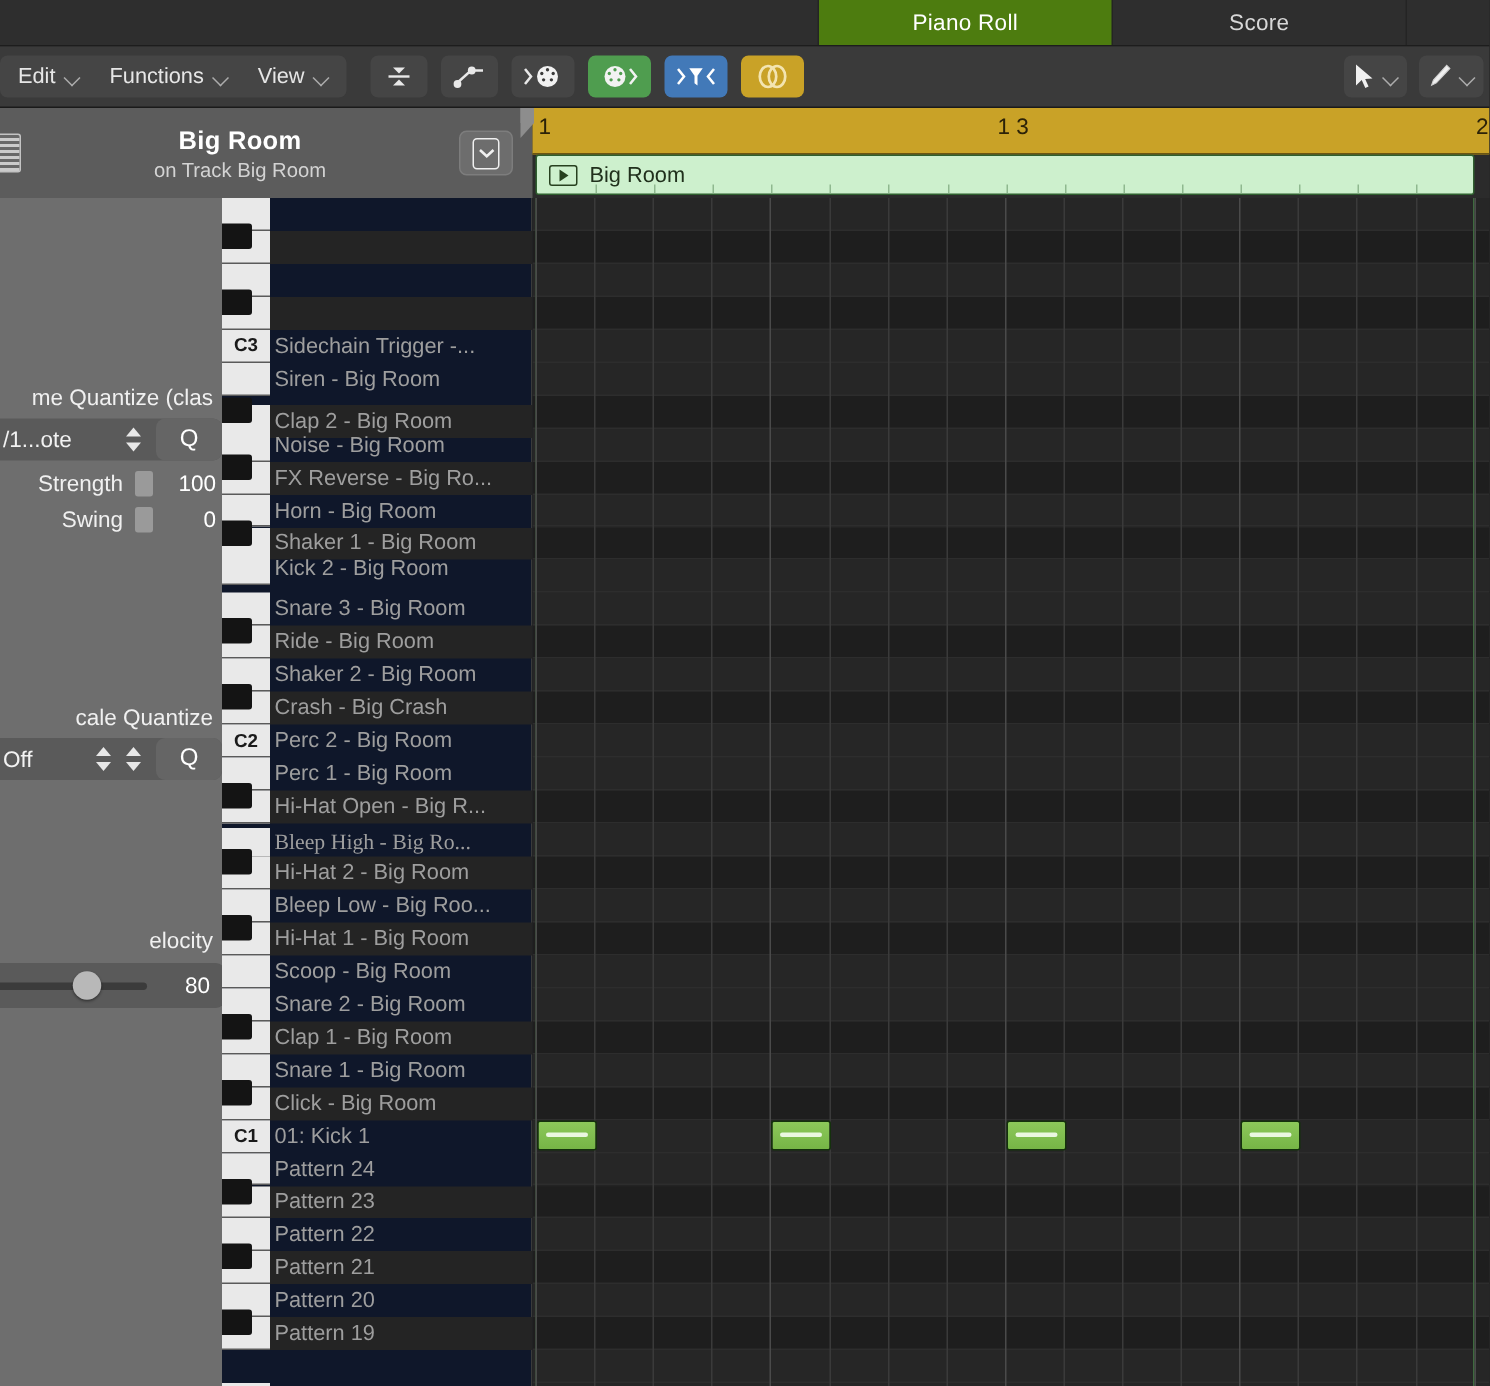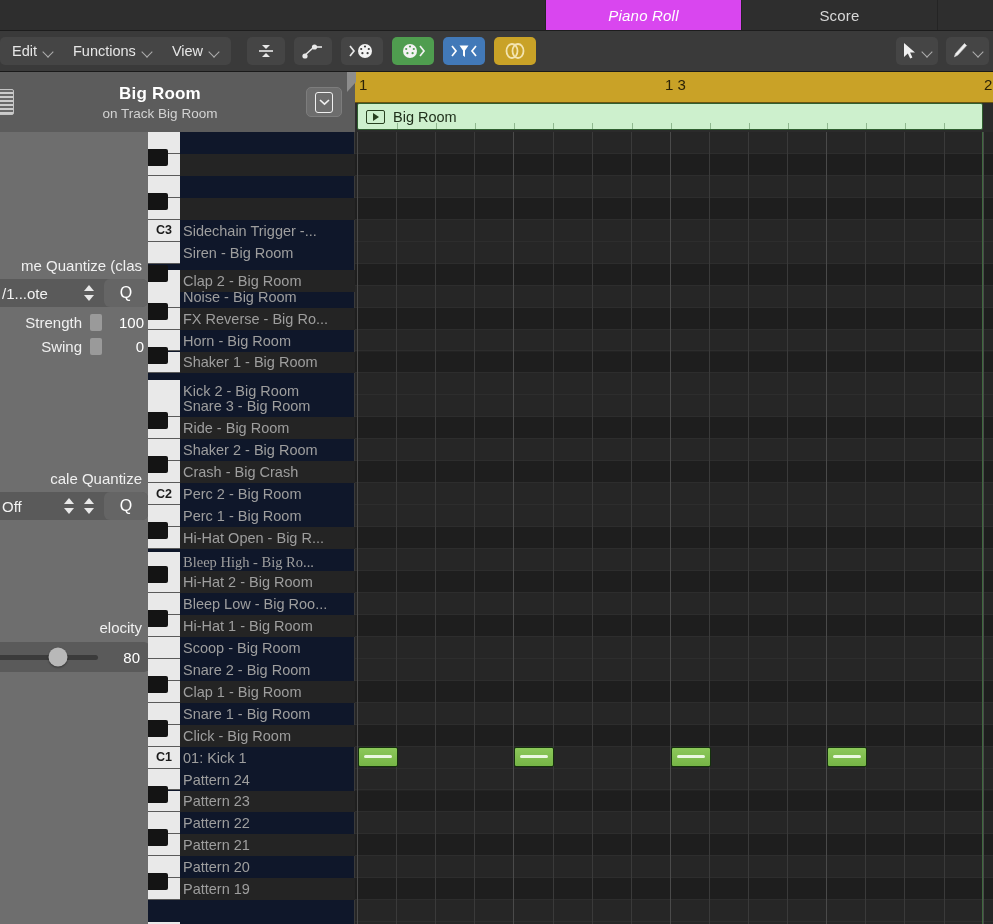--- a/index.html
+++ b/index.html
@@ -19,21 +19,21 @@
     border-bottom: 1px solid #1d1d1d;
     display: flex; align-items: stretch;
   }
   .tabbar-spacer { width: 546px; border-right: 1px solid #242424; }
   .tab {
     width: 196px; display: flex; align-items: center; justify-content: center;
     font-size: 15px; color: #d8d8d8; letter-spacing: .2px;
     border-right: 1px solid #242424;
     cursor: default;
   }
-  .tab.active { background: #d946ef; color: #ffffff; font-style: italic; }
+  .tab.active { background: #4d7c0f; color: #ffffff; }
   .tabbar-endspacer { flex: 1; }
 
   
   .toolbar {
     position: absolute; left: 0; top: 31px; width: 993px; height: 41px;
     background: #3a3a3a;
     border-bottom: 1px solid #1a1a1a;
     display: flex; align-items: center;
   }
   .menu-group {
@@ -471,21 +471,21 @@
         <div class="notename">FX Reverse - Big Ro...</div>
       </div>
       <div class="keyrow" style="top: 197.55px; position: absolute;">
         <div class="keycap white"></div>
         <div class="notename">Horn - Big Room</div>
       </div>
       <div class="keyrow shaded" style="top: 219.5px; position: absolute;">
         <div class="keycap black"></div>
         <div class="notename">Shaker 1 - Big Room</div>
       </div>
-      <div class="keyrow" style="top: 248px; position: absolute; text-decoration: underline;">
+      <div class="keyrow" style="top: 236px; position: absolute; text-decoration: underline;">
         <div class="keycap white"></div>
         <div class="notename">Kick 2 - Big Room</div>
       </div>
       <div class="keyrow" style="top: 263.4px; position: absolute;">
         <div class="keycap white"></div>
         <div class="notename">Snare 3 - Big Room</div>
       </div>
       <div class="keyrow shaded" style="top: 285.35px; position: absolute;">
         <div class="keycap black"></div>
         <div class="notename">Ride - Big Room</div>

